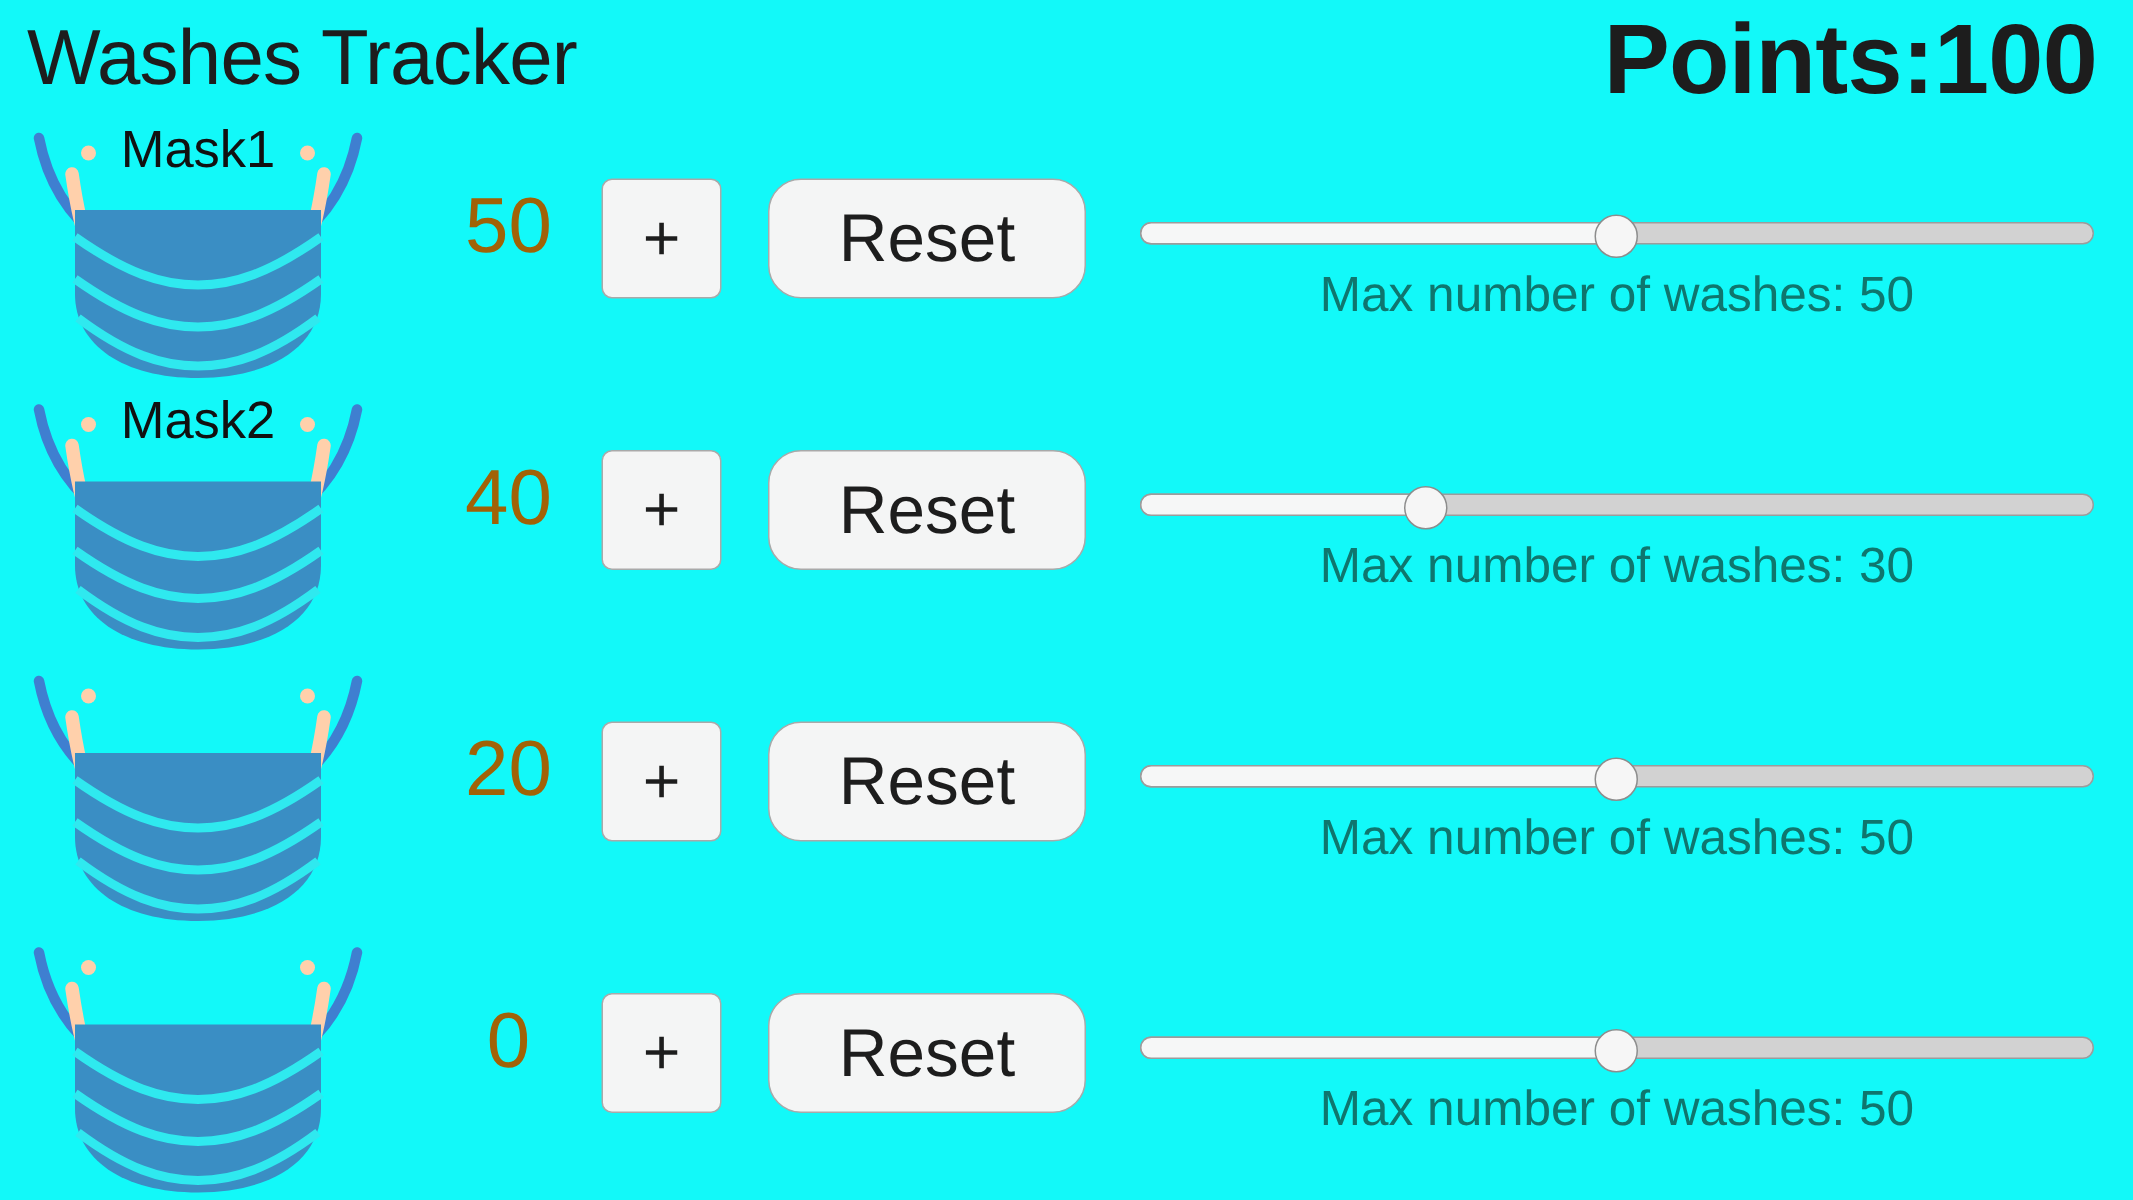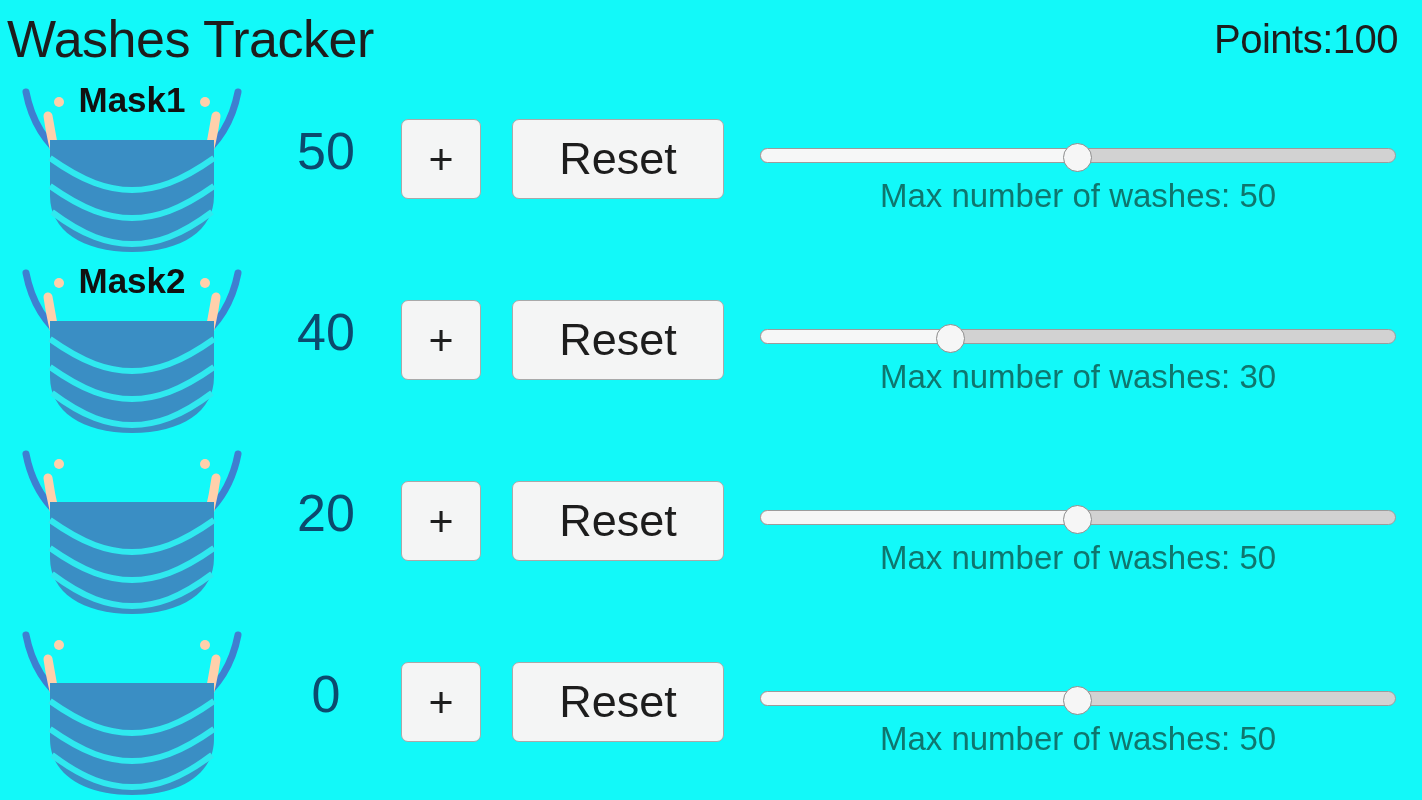--- a/index.html
+++ b/index.html
@@ -21,34 +21,34 @@
   #app-header {
     position: absolute;
     top: 0;
     left: 0;
     width: 1422px;
     height: 78px;
     display: flex;
     align-items: center;
     justify-content: space-between;
     box-sizing: border-box;
-    padding: 0 24px 0 7px;
+    padding: 0 24px 0 18px;
   }
   #app-title {
     font-size: 52px;
     line-height: 1;
     font-weight: 400;
     letter-spacing: -0.5px;
     color: #1d1d1d;
     white-space: nowrap;
   }
   #points-display {
-    font-size: 40px;
+    font-size: 66px;
     line-height: 1;
-    font-weight: 400;
+    font-weight: 700;
     color: #1d1d1d;
     white-space: nowrap;
     letter-spacing: -0.5px;
   }
 
   
   #rows-container {
     position: absolute;
     top: 78px;
     left: 0;
@@ -66,21 +66,20 @@
   .mask-row.r2 { top: 362px; }
   .mask-row.r3 { top: 543px; }
 
   
   .mask-block {
     position: absolute;
     left: 12px;
     top: 0px;
     width: 240px;
     height: 180px;
-    font-weight: bold;
   }
   .mask-label {
     position: absolute;
     top: 2px;
     left: 0;
     width: 240px;
     text-align: center;
     font-size: 35px;
     line-height: 40px;
     color: #111;
@@ -92,26 +91,26 @@
     left: 0;
     top: 0;
     width: 240px;
     height: 178px;
   }
 
   
   .wash-count {
     position: absolute;
     top: 40px;
-    left: 272px;
+    left: 285px;
     width: 108px;
     text-align: center;
     font-size: 52px;
     line-height: 66px;
-    color: #0c4a6e;
+    color: #a16207;
   }
 
   
   .btn {
     position: absolute;
     background: #f4f5f5;
     border: 1px solid #a9a9a9;
     border-radius: 7px;
     color: #1d1d1d;
     font-family: "Liberation Sans", "DejaVu Sans", sans-serif;
@@ -128,20 +127,21 @@
     font-size: 43px;
     line-height: 76px;
   }
   .btn-reset {
     left: 512px;
     top: 41px;
     width: 212px;
     height: 80px;
     font-size: 45px;
     line-height: 76px;
+    border-radius: 22px;
   }
 
   
   .slider-block {
     position: absolute;
     left: 760px;
     top: 0;
     width: 640px;
     height: 180px;
   }

